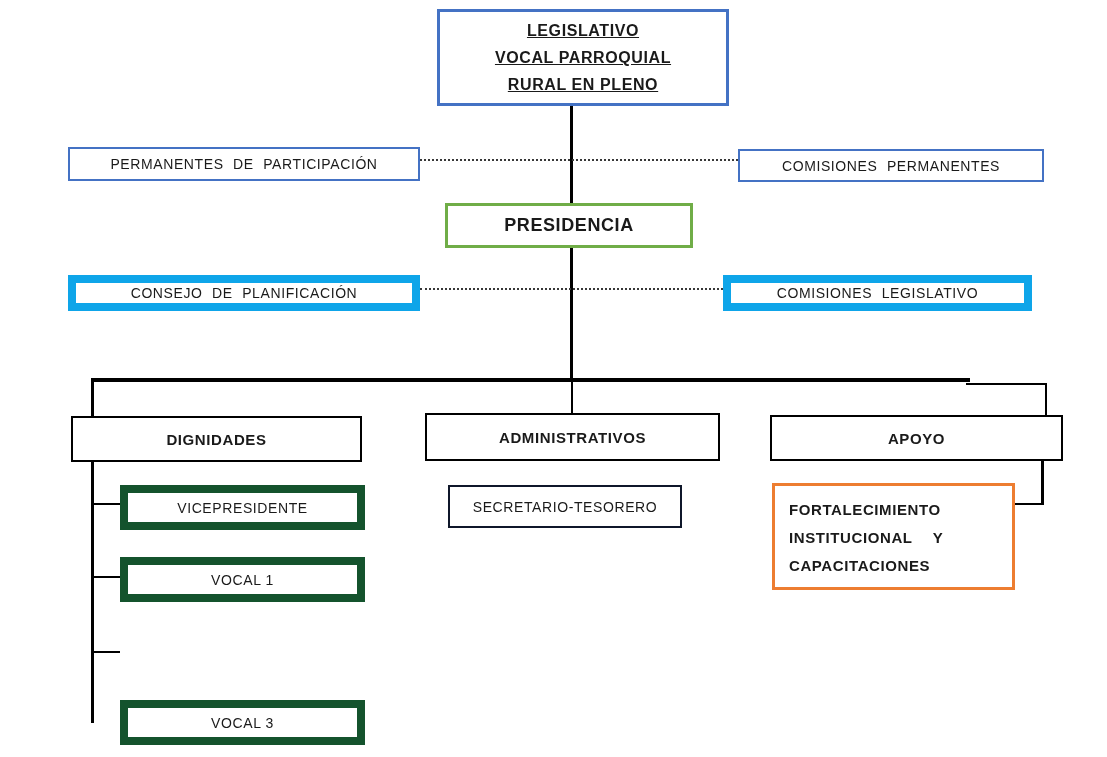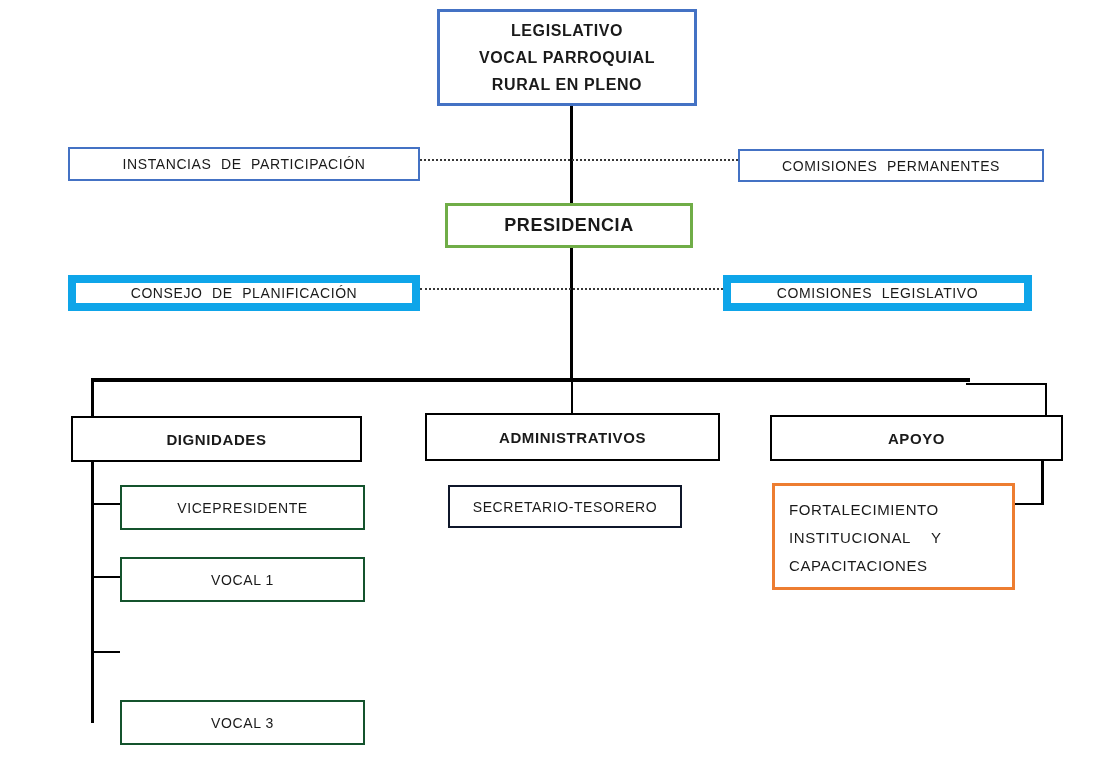--- a/index.html
+++ b/index.html
@@ -25,21 +25,21 @@
     color: #1a1a1a;
     letter-spacing: 0.6px;
     box-sizing: border-box;
     z-index: 3;
   }
   .blue    { border: 2px solid #4472C4; }
   .blue-thick { border: 3px solid #4472C4; }
   .green   { border: 8px solid #0ea5e9; }
   .green-thick { border: 3px solid #70AD47; }
   .black   { border: 2px solid #000000; }
-  .lblue   { border: 2px solid #14532d; }
+  .lblue   { border: 8px solid #14532d; }
   .gray    { border: 2px solid #0f172a; }
   .orange  { border: 3px solid #ED7D31; }
   .bold    { font-weight: bold; }
   .ws      { word-spacing: 5px; }
   .line {
     position: absolute;
     background: #000000;
     z-index: 1;
   }
   .dotted {
@@ -47,20 +47,21 @@
     border-top: 2px dotted #383838;
     height: 0;
     z-index: 1;
   }
   .multiline { flex-direction: column; justify-content: center; }
   .multiline div { line-height: 27px; }
   #node-fortalecimiento {
     align-items: flex-start;
     text-align: left;
     padding: 12px 10px 10px 14px;
+    font-weight: bold;
   }
   #node-fortalecimiento div { line-height: 28px; }
   #node-fortalecimiento .just { word-spacing: 16px; }
 </style>
 </head>
 <body>
 
 <div id="canvas">
 
   <div class="line" style="left:570px; top:106px; width:3px; height:99px;"></div>
@@ -81,27 +82,27 @@
   <div class="line" style="left:92px; top:503px; width:28px; height:2px;"></div>
   <div class="line" style="left:92px; top:576px; width:28px; height:2px;"></div>
   <div class="line" style="left:92px; top:651px; width:28px; height:2px;"></div>
 
   <div class="line" style="left:1041px; top:461px; width:3px; height:44px;"></div>
   <div class="line" style="left:1015px; top:503px; width:29px; height:2px;"></div>
 
   <div class="dotted" style="left:420px; top:159px; width:318px;"></div>
   <div class="dotted" style="left:420px; top:288px; width:303px;"></div>
 
-  <div class="node blue-thick bold multiline" style="left:437px; top:9px; width:260px; height:97px; font-size:16px;">
+  <div class="node blue-thick bold multiline" style="left:437px; top:9px; width:292px; height:97px; font-size:16px;text-decoration:underline;">
     <div>LEGISLATIVO</div>
     <div>VOCAL PARROQUIAL</div>
     <div>RURAL EN PLENO</div>
   </div>
 
-  <div class="node blue ws" style="left:68px; top:147px; width:352px; height:34px; font-size:14px;">INSTANCIAS DE PARTICIPACIÓN</div>
+  <div class="node blue ws" style="left:68px; top:147px; width:352px; height:34px; font-size:14px;">PERMANENTES DE PARTICIPACIÓN</div>
 
   <div class="node blue ws" style="left:738px; top:149px; width:306px; height:33px; font-size:14px;">COMISIONES PERMANENTES</div>
 
   <div class="node green-thick bold" style="left:445px; top:203px; width:248px; height:45px; font-size:18px;">PRESIDENCIA</div>
 
   <div class="node green ws" style="left:68px; top:275px; width:352px; height:36px; font-size:14px;">CONSEJO DE PLANIFICACIÓN</div>
 
   <div class="node green ws" style="left:723px; top:275px; width:309px; height:36px; font-size:14px;">COMISIONES LEGISLATIVO</div>
 
   <div class="node black bold" style="left:71px; top:416px; width:291px; height:46px; font-size:15px;">DIGNIDADES</div>

